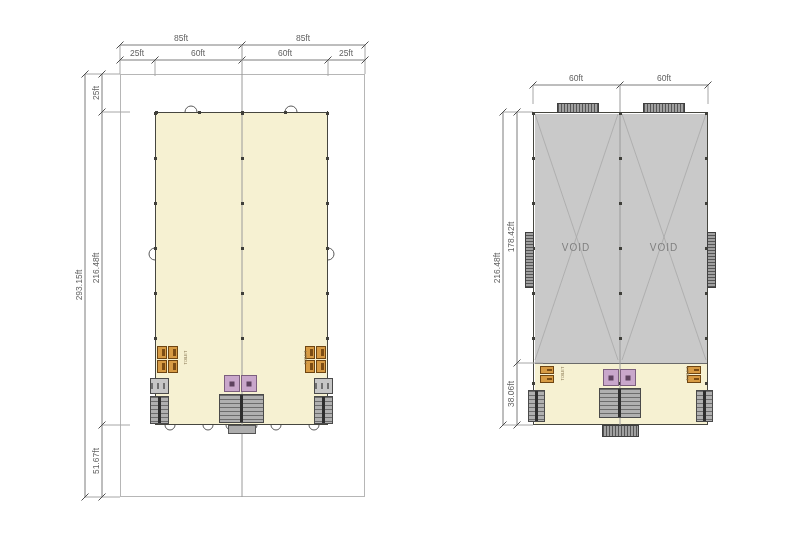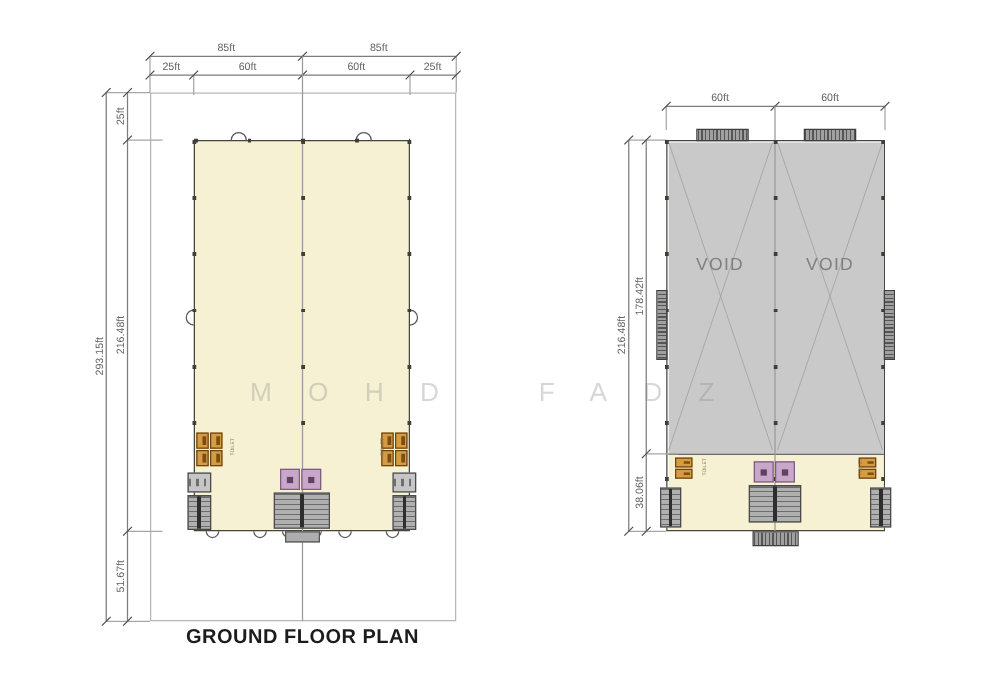--- a/index.html
+++ b/index.html
@@ -34,22 +34,22 @@
   .tinylabel{position:absolute;font-size:4px;color:#8a7a55;transform:rotate(-90deg);
              transform-origin:center;white-space:nowrap;}
   .louver{position:absolute;box-sizing:border-box;border:1px solid #3f3f3f;
           background:repeating-linear-gradient(90deg,#555 0 1px,#a0a0a0 1px 3px);}
   .louver-v{position:absolute;box-sizing:border-box;border:1px solid #3f3f3f;
             background:repeating-linear-gradient(0deg,#555 0 1px,#a0a0a0 1px 3px);}
   .wallticks-v{position:absolute;width:3px;
                background:repeating-linear-gradient(180deg,#3f3f3a 0 3px,transparent 3px 45px);}
   .wallticks-h{position:absolute;height:3px;
                background:repeating-linear-gradient(90deg,#3f3f3a 0 3px,transparent 3px 43px);}
-  .voidtext{position:absolute;font-size:14px;letter-spacing:1px;color:#7f7f7f;
-            transform:translate(-50%,-50%);}
+  .voidtext{position:absolute;font-size:10px;letter-spacing:1px;color:#7f7f7f;
+            transform:translate(-50%,-50%);margin-top:36px;}
   .title{position:absolute;font-size:16px;font-weight:bold;color:#1c1c1c;letter-spacing:.4px;
          transform:translateX(-50%);white-space:nowrap;}
   .watermark{position:absolute;font-size:21px;color:#8f8f8f;opacity:.35;letter-spacing:29px;
              word-spacing:16px;white-space:nowrap;pointer-events:none;}
   svg{position:absolute;left:0;top:0;}
 </style>
 </head>
 <body>
 
 <div id="canvas">
@@ -158,16 +158,14 @@
   <div class="vdim" style="left:96px;top:93px;">25ft</div>
   <div class="vdim" style="left:96px;top:268px;">216.48ft</div>
   <div class="vdim" style="left:96px;top:461px;">51.67ft</div>
 
   <div class="dim" style="left:576px;top:83px;">60ft</div>
   <div class="dim" style="left:664px;top:83px;">60ft</div>
   <div class="vdim" style="left:497px;top:268px;">216.48ft</div>
   <div class="vdim" style="left:511px;top:237px;">178.42ft</div>
   <div class="vdim" style="left:511px;top:394px;">38.06ft</div>
 
-  <div class="title" style="left:242px;top:501px;">GROUND FLOOR PLAN</div>
-  <div class="watermark" style="left:200px;top:303px;">MOHD FADZ</div>
 
 </div>
 
 </body></html>

